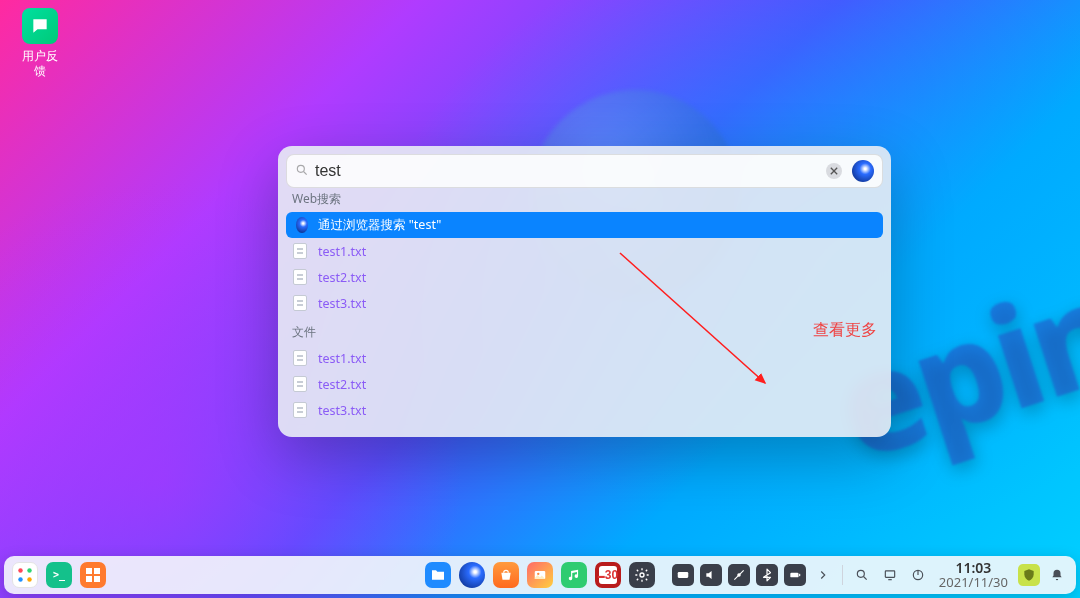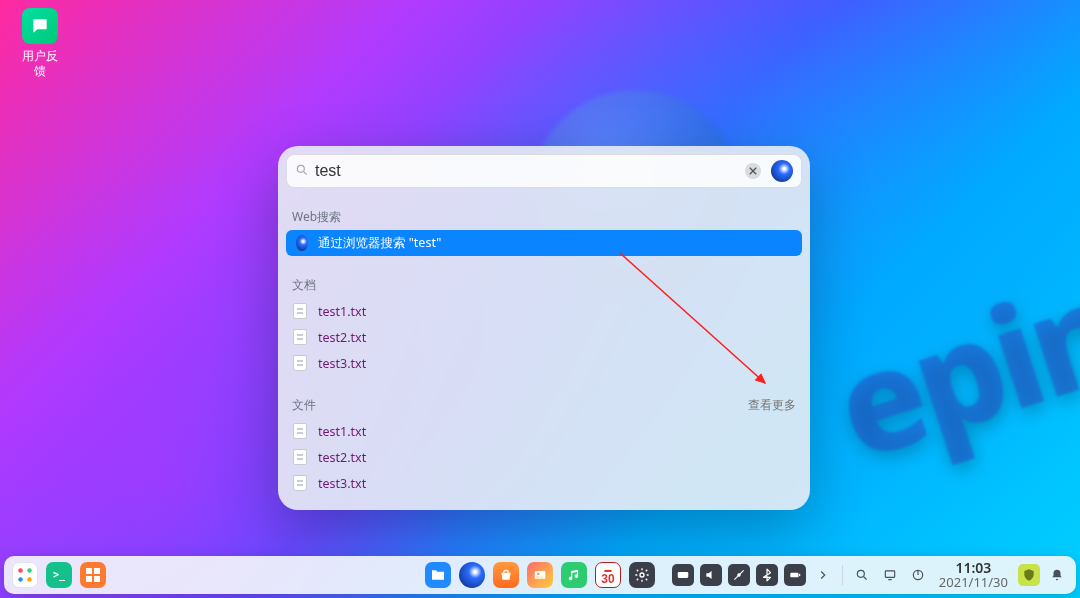--- a/index.html
+++ b/index.html
@@ -55,22 +55,22 @@
     background: linear-gradient(135deg,#00e0a0,#00c978);
     display: flex; align-items: center; justify-content: center;
   }
   .desktop-icon .icon-box svg { width: 20px; height: 20px; }
 
   
   .search-window {
     position: absolute;
     left: 278px;
     top: 146px;
-    width: 532px;
-    border-radius: 20px;
+    width: 613px;
+    border-radius: 14px;
     background: rgba(232,236,244,0.9);
     backdrop-filter: blur(6px);
     box-shadow: 0 20px 60px rgba(0,0,0,0.25);
     padding: 8px 8px 14px 8px;
   }
   .search-bar {
     display: flex;
     align-items: center;
     background: rgba(255,255,255,0.85);
     border: 1px solid rgba(0,0,0,0.12);
@@ -99,40 +99,40 @@
   .browser-chip {
     width: 22px; height: 22px;
     border-radius: 50%;
     background: radial-gradient(circle at 60% 40%, #ffffff 5%, #2a6cff 30%, #0a2a80 90%);
     margin-left: 4px;
   }
 
   .section-label {
     font-size: 12px;
     color: #6c7480;
-    padding: 20px 6px 4px 6px;
+    padding: 2px 6px 4px 6px;
     display: flex;
     justify-content: space-between;
     align-items: flex-end;
   }
   .more-link {
-    font-size: 12px;
-    color: #737373;
+    font-size: 16px;
+    color: #ef4444;
     cursor: pointer;
   }
 
   .result-row {
     display: flex;
     align-items: center;
     gap: 10px;
     height: 26px;
     padding: 0 6px;
     border-radius: 6px;
     font-size: 12.5px;
-    color: #701a75;
+    color: #8b5cf6;
     cursor: pointer;
   }
   .result-row.selected {
     background: #0a84ff;
     color: #fff;
   }
   .result-row .fi {
     width: 16px; height: 16px;
     display: flex; align-items: center; justify-content: center;
     flex-shrink: 0;
@@ -202,21 +202,21 @@
   .dock-grid::after{content:""; width:14px;height:14px; background:
     linear-gradient(#fff,#fff) 0 0/6px 6px no-repeat,
     linear-gradient(#fff,#fff) 8px 0/6px 6px no-repeat,
     linear-gradient(#fff,#fff) 0 8px/6px 6px no-repeat,
     linear-gradient(#fff,#fff) 8px 8px/6px 6px no-repeat;}
   .dock-files { background:#1f8bff; }
   .dock-browser { background: radial-gradient(circle at 62% 38%, #fff 5%, #2a6cff 28%, #0a2a80 95%); border-radius:50%; }
   .dock-store { background:linear-gradient(180deg,#ff9a3e,#ff6a1f); }
   .dock-gallery { background:linear-gradient(135deg,#ff6a6a,#ffcf3e); }
   .dock-music { background:#2ecc71; }
-  .dock-cal { background:#fff; border:1px solid #b91c1c; color:#d33; font:700 12px/1 sans-serif; flex-direction:column; }
+  .dock-cal { background:#fff; border:4px solid #b91c1c; color:#d33; font:700 12px/1 sans-serif; flex-direction:row; }
   .dock-settings { background:#3a3f4a; }
   .dock-settings svg{width:16px;height:16px;}
 
   .tray-btn {
     width: 22px; height: 22px;
     border-radius: 5px;
     background:#3a3f4a;
     display:flex;align-items:center;justify-content:center;
     color:#fff;
     cursor:pointer;
@@ -269,23 +269,20 @@
   <div class="section-label">
     <span>Web搜索</span>
   </div>
   <div class="result-row selected">
     <span class="fi">
         <span class="browser-chip" style="width:16px;height:16px;"></span>
       </span>
     <span>通过浏览器搜索 "test"</span>
   </div>
 
-  <div class="section-label">
-    <span>文档</span>
-  </div>
   <div class="result-row">
     <span class="fi">
         <span class="file-icon-rect"></span>
       </span>
     <span>test1.txt</span>
   </div>
   <div class="result-row">
     <span class="fi">
         <span class="file-icon-rect"></span>
       </span>

